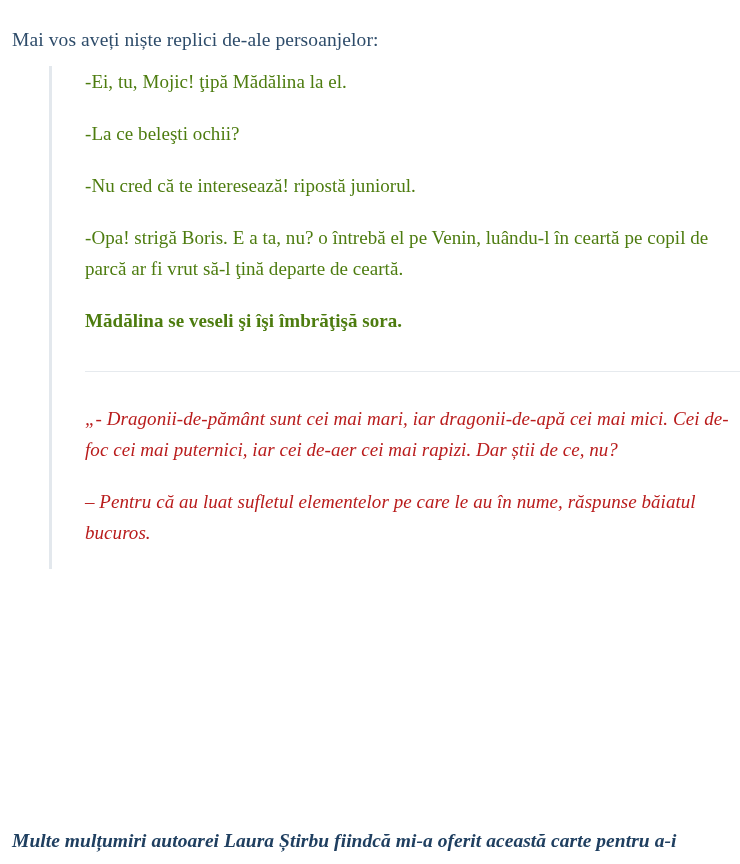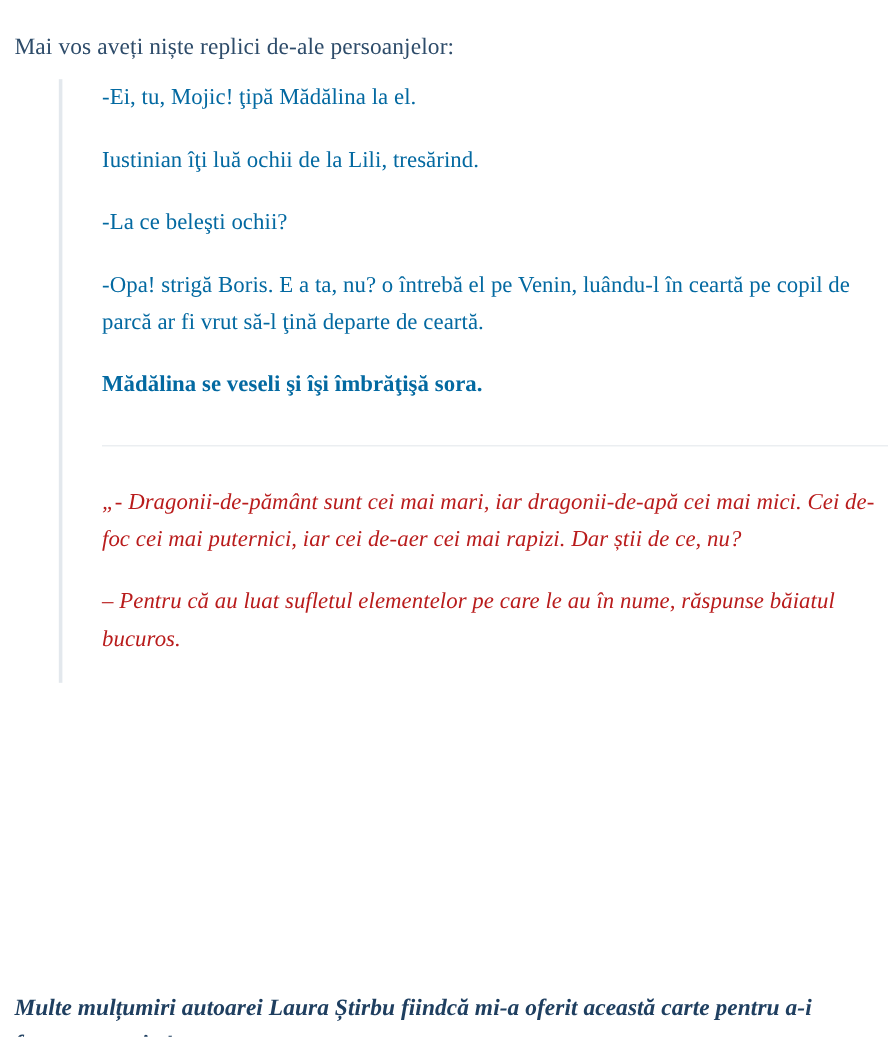--- a/index.html
+++ b/index.html
@@ -41,21 +41,21 @@
     left: 9px;
     top: 50px;
     width: 718px;
     border-left: 3px solid #e3e8ed;
     box-sizing: border-box;
     padding: 0 0 0 33px;
   }
 
   .quote-block p {
     margin: 0;
-    color: #0369a1;
+    color: #4d7c0f;
     font-size: 19px;
     line-height: 31px;
     letter-spacing: 0.05px;
     width: 655px;
   }
 
   .quote-block p.dialogue {
     margin-bottom: 21px;
   }
 
@@ -102,24 +102,24 @@
 <body>
 
 <div class="page">
 
   <p class="intro">Mai vos aveți niște replici de-ale persoanjelor:</p>
 
   <blockquote class="quote-block">
 
     <p class="dialogue">-Ei, tu, Mojic! ţipă Mădălina la el.</p>
 
-    <p class="dialogue">Iustinian îţi luă ochii de la Lili, tresărind.</p>
 
     <p class="dialogue">-La ce beleşti ochii?</p>
 
+    <p class="dialogue">-Nu cred că te interesează! ripostă juniorul.</p>
 
     <p class="dialogue">-Opa! strigă Boris. E a ta, nu? o întrebă el pe Venin, luându-l în ceartă pe copil de parcă ar fi vrut să-l ţină departe de ceartă.</p>
 
 
     <p class="dialogue last-dialogue">Mădălina se veseli şi îşi îmbrăţişă sora.</p>
 
     <hr class="divider">
 
     <p class="excerpt">„- Dragonii-de-pământ sunt cei mai mari, iar dragonii-de-apă cei mai mici. Cei de-foc cei mai puternici, iar cei de-aer cei mai rapizi. Dar știi de ce, nu?</p>
 

